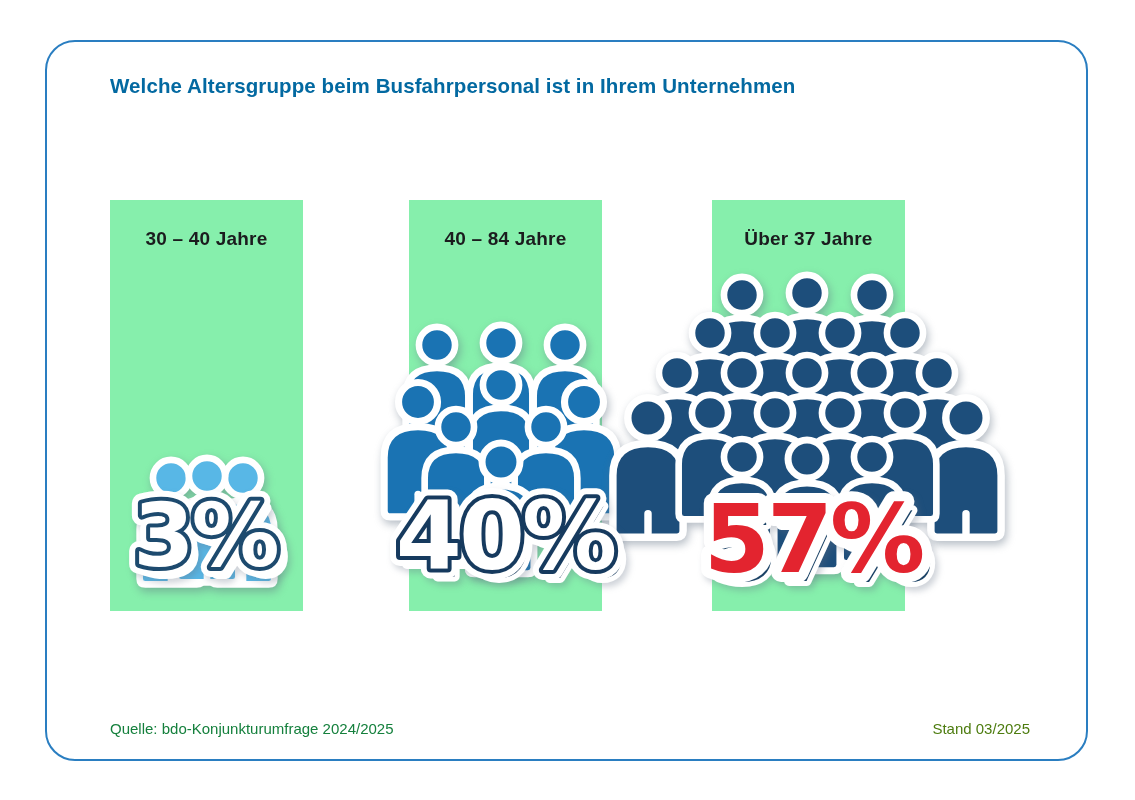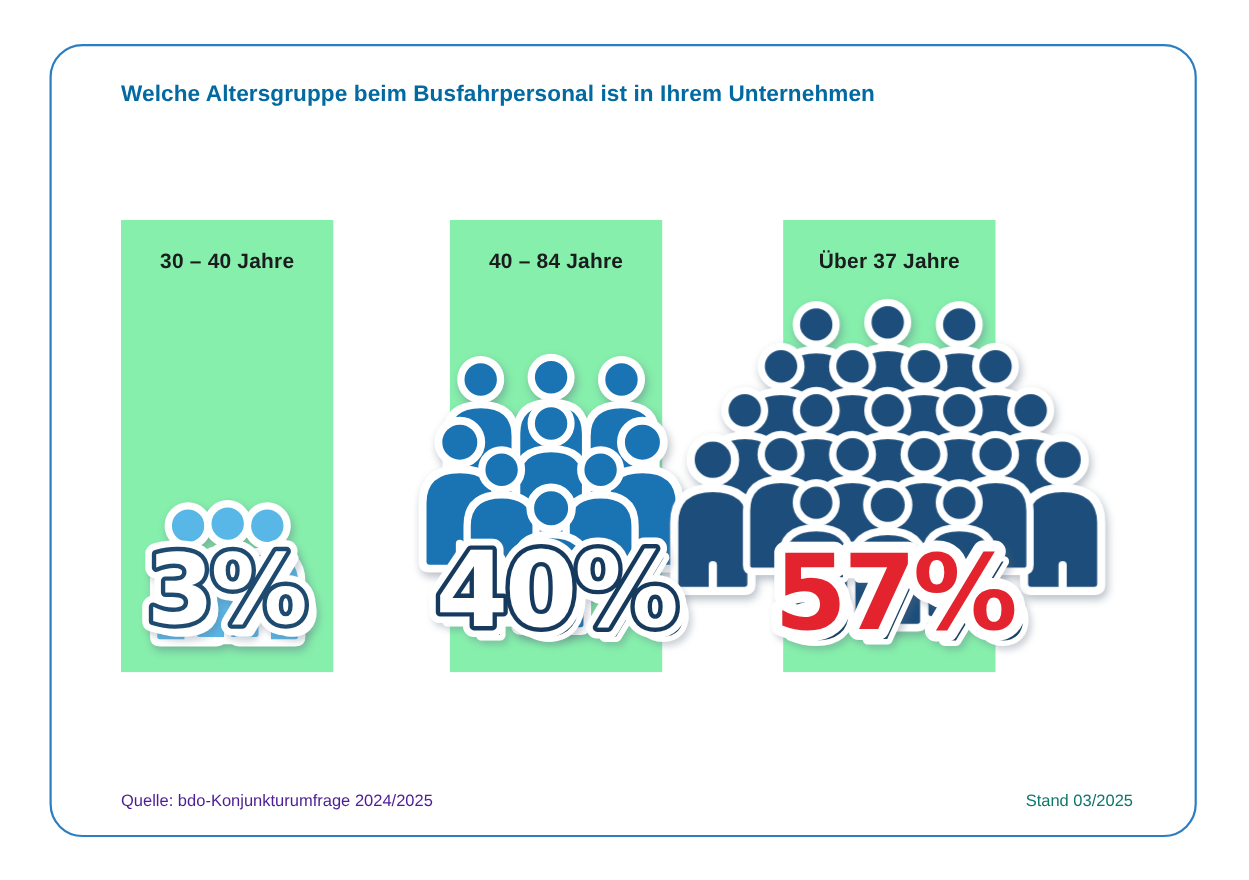--- a/index.html
+++ b/index.html
@@ -11,22 +11,22 @@
     color:#0369a1;font-size:20.5px;font-weight:bold;line-height:32px;letter-spacing:.1px;}
   .column{position:absolute;top:200px;width:193px;height:411px;background:#86efac;}
   .col-1{left:110px;} .col-2{left:409px;} .col-3{left:712px;}
   .col-header{position:absolute;top:28px;left:0;width:100%;text-align:center;
     color:#1b1c1e;font-size:19px;font-weight:bold;letter-spacing:.2px;}
   .overlay{position:absolute;left:0;top:0;width:1135px;height:800px;pointer-events:none;}
   .crowd{filter:drop-shadow(2px 4px 4px rgba(96,110,128,.45));}
   .pct-group{filter:drop-shadow(3px 4px 3px rgba(96,110,128,.30));}
   .pct-group text{font-family:"DejaVu Sans","Liberation Sans",sans-serif;font-weight:bold;
     text-anchor:middle;paint-order:stroke;stroke-linejoin:round;stroke-linecap:round;}
-  .footer-source{position:absolute;left:110px;top:720px;color:#4c1d95;font-size:15px;}
-  .footer-stand{position:absolute;right:105px;top:720px;color:#0f766e;font-size:15px;text-align:left;}
+  .footer-source{position:absolute;left:110px;top:720px;color:#15803d;font-size:15px;}
+  .footer-stand{position:absolute;right:105px;top:720px;color:#4d7c0f;font-size:15px;text-align:left;}
 </style>
 </head>
 <body>
 
 <div class="stage">
   <div class="card"></div>
 
   <div class="title">
     <div>Welche Altersgruppe beim Busfahrpersonal ist in Ihrem Unternehmen</div>
   </div>

